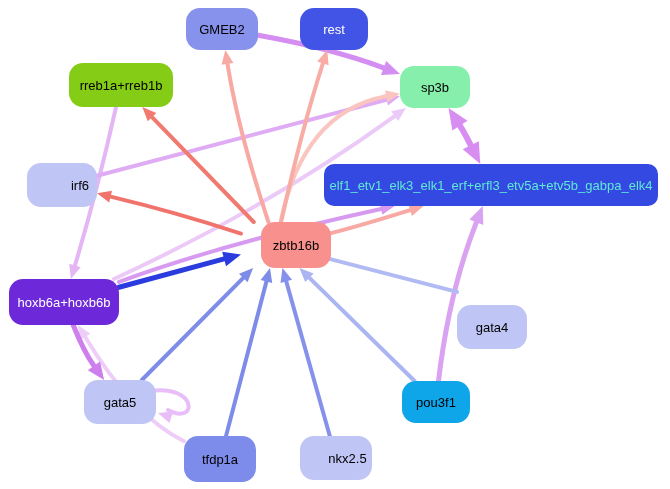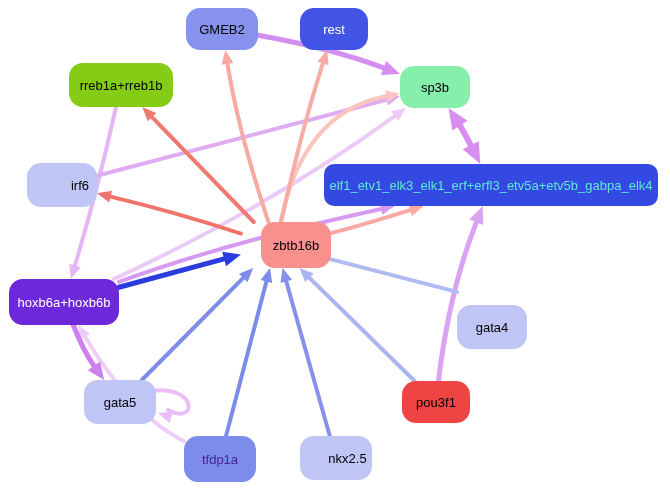--- a/index.html
+++ b/index.html
@@ -143,23 +143,23 @@
       </div>
       <div class="node" style="left: 64px; top: 302px; width: 110px; height: 46px; background: #6d28d9; color: rgb(255, 255, 255);">
         <span>hoxb6a+hoxb6b</span>
       </div>
       <div class="node" style="left: 492px; top: 301px; width: 70px; height: 44px; background: rgb(191, 197, 244); color: rgb(0, 0, 0); margin-top: 26px;">
         <span>gata4</span>
       </div>
       <div class="node" style="left: 120px; top: 402px; width: 72px; height: 44px; background: rgb(191, 197, 244); color: rgb(0, 0, 0);">
         <span>gata5</span>
       </div>
-      <div class="node" style="left: 436px; top: 402px; width: 68px; height: 42px; background: #ef4444; color: rgb(0, 0, 0);">
+      <div class="node" style="left: 436px; top: 402px; width: 68px; height: 42px; background: #0ea5e9; color: rgb(0, 0, 0);">
         <span>pou3f1</span>
       </div>
-      <div class="node" style="left: 220px; top: 459px; width: 72px; height: 46px; background: rgb(125, 139, 235); color: #4c1d95;">
+      <div class="node" style="left: 220px; top: 459px; width: 72px; height: 46px; background: rgb(125, 139, 235); color: #000000;">
         <span>tfdp1a</span>
       </div>
       <div class="node" style="left: 336px; top: 458px; width: 72px; height: 44px; background: rgb(191, 197, 244); color: rgb(0, 0, 0); padding-left: 31px;">
         <span>nkx2.5</span>
       </div>
     </div>
 </div>
 
 </body></html>

